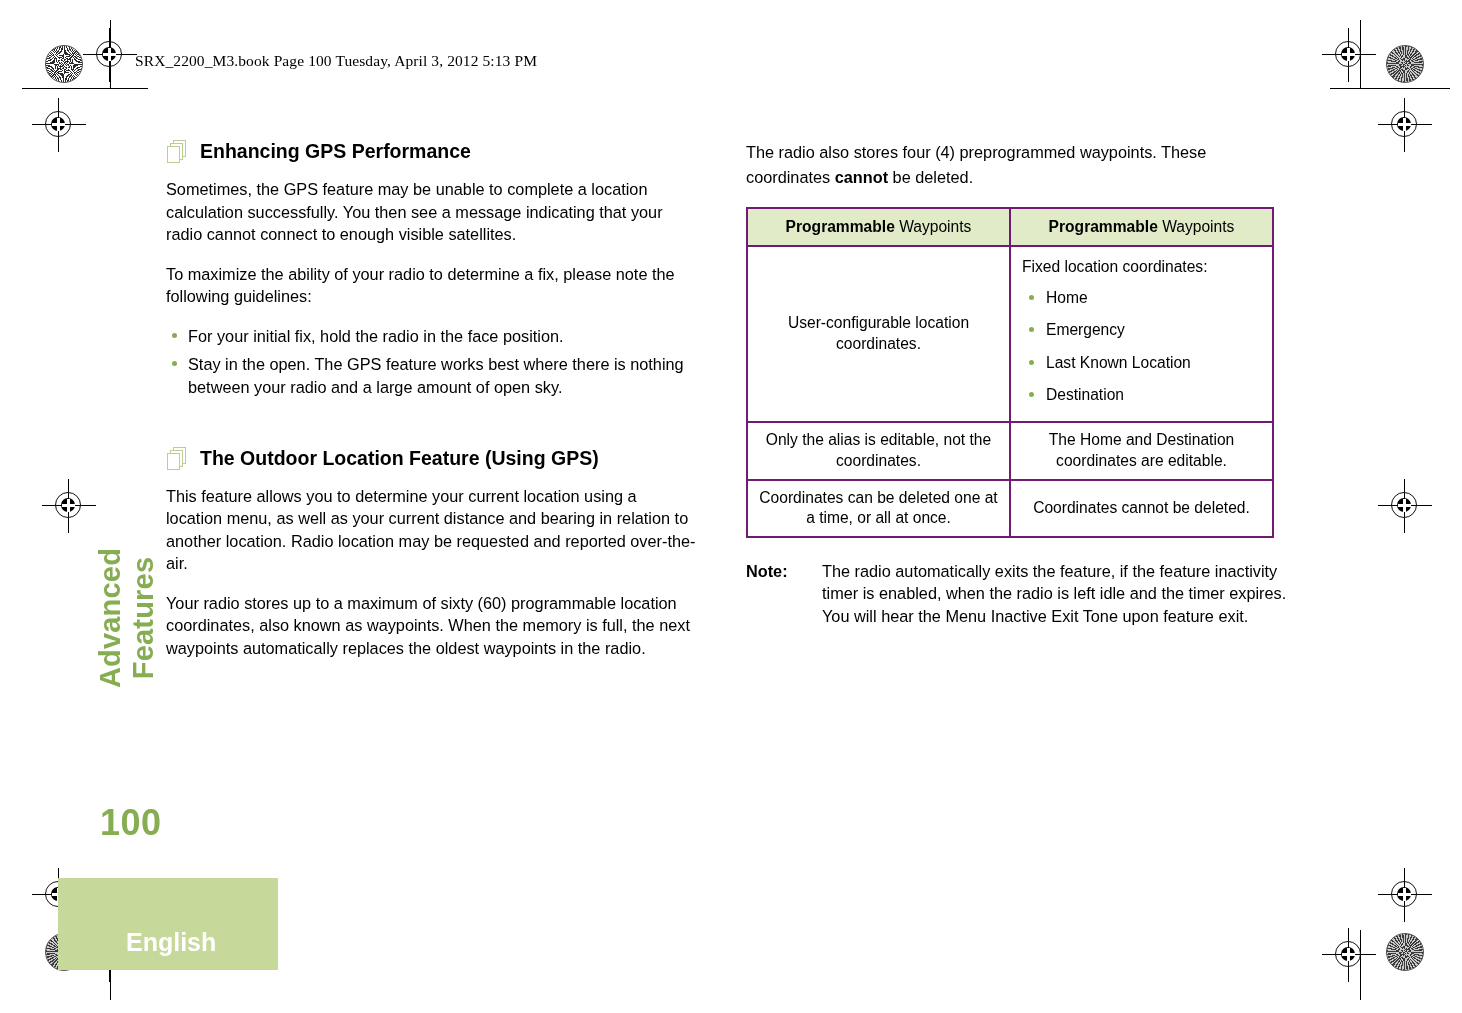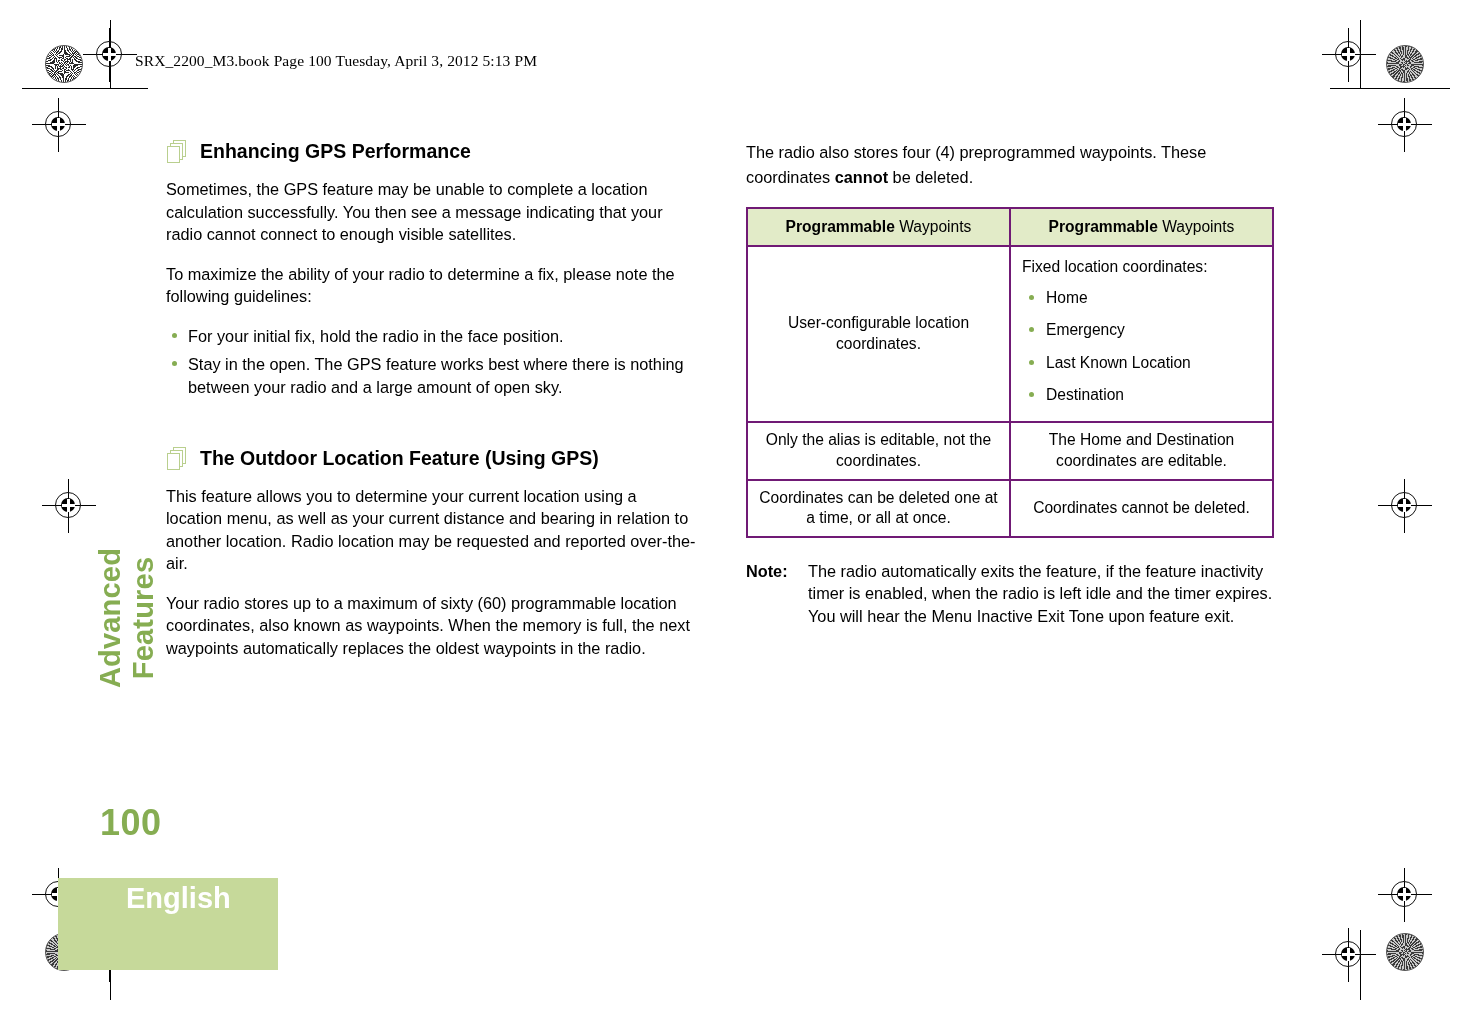--- a/index.html
+++ b/index.html
@@ -117,22 +117,22 @@
     position: absolute;
     left: 58px;
     top: 878px;
     width: 220px;
     height: 92px;
     background: #c6d99a;
   }
   #language-label {
     position: absolute;
     left: 126px;
-    top: 882px;
-    font-size: 29px;
+    top: 928px;
+    font-size: 25px;
     font-weight: bold;
     color: #ffffff;
   }
 
   
   .column {
     position: absolute;
     top: 140px;
   }
   #col-left  { left: 166px; width: 530px; }
@@ -250,20 +250,21 @@
     border-radius: 50%;
     background: #86ad52;
   }
 
   
   .note {
     display: flex;
     margin-top: 22px;
     font-size: 16.3px;
     line-height: 1.37;
+    gap: 14px;
   }
   .note .note-label {
     flex: 0 0 auto;
     font-weight: bold;
     width: 62px;
   }
   .note .note-text { flex: 1 1 auto; }
 </style>
 </head>
 <body>

